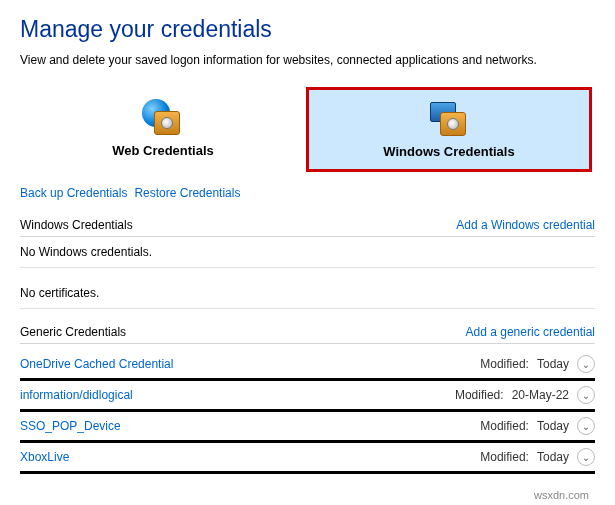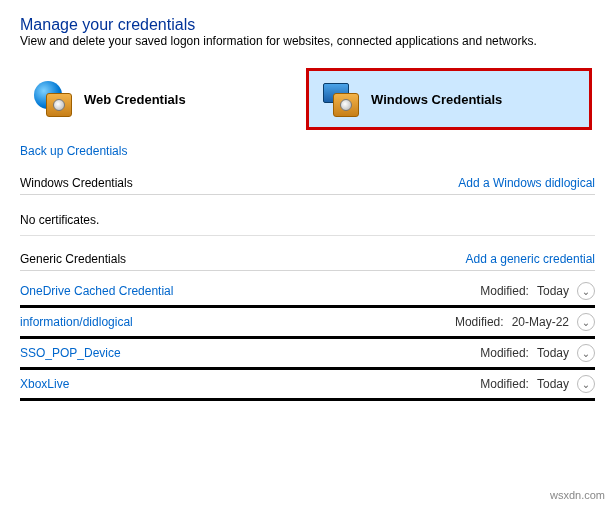--- a/index.html
+++ b/index.html
@@ -8,41 +8,43 @@
   font-size: 12px;
   color: #000;
   background: #fff;
   width: 615px;
   height: 505px;
   padding: 16px 20px;
   position: relative;
 }
 .page-title {
   color: #003399;
-  font-size: 16px;
+  font-size: 23px;
   font-weight: 400;
+  margin-bottom: 10px;
 }
 .page-subtitle {
   font-size: 12px;
   color: #000;
   margin-bottom: 20px;
 }
 .tabs {
   display: flex;
   gap: 0;
   margin-bottom: 14px;
 }
 .tab {
   display: flex;
   align-items: center;
   gap: 8px;
   padding: 10px 12px;
   width: 286px;
   cursor: pointer;
   border: 2px solid transparent;
+  flex-direction: column;
 }
 .tab.selected {
   border: 3px solid #cc0000;
   background: #cce8ff;
 }
 .tab-icon {
   width: 42px;
   height: 36px;
   position: relative;
 }
@@ -152,21 +154,21 @@
   border-radius: 50%;
   display: flex; align-items: center; justify-content: center;
   cursor: pointer;
   color: #666;
   font-size: 10px;
   background: #fff;
 }
 .watermark {
   position: absolute;
   bottom: 4px;
-  right: 10px;
+  right: 26px;
   font-size: 11px;
   color: #888;
 }
 </style>
 </head>
 <body>
 
 <h1 class="page-title">Manage your credentials</h1>
 <div class="page-subtitle">View and delete your saved logon information for websites, connected applications and networks.</div>
 
@@ -186,27 +188,29 @@
       <div class="safe">
           <div class="safe-dial"></div>
         </div>
     </div>
     <div class="tab-label">Windows Credentials</div>
   </div>
 </div>
 
 <div class="link-row">
   <span class="link">Back up Credentials</span>
+  <span class="link">Restore Credentials</span>
 </div>
 
 <div class="section">
   <div class="section-header">
     <span class="section-title">Windows Credentials</span>
-    <span class="section-add link">Add a Windows didlogical</span>
-  </div>
+    <span class="section-add link">Add a Windows credential</span>
+  </div>
+  <div class="empty-msg">No Windows credentials.</div>
 </div>
 
 <div class="section">
   <div class="empty-msg">No certificates.</div>
 </div>
 
 <div class="section">
   <div class="section-header">
     <span class="section-title">Generic Credentials</span>
     <span class="section-add link">Add a generic credential</span>

